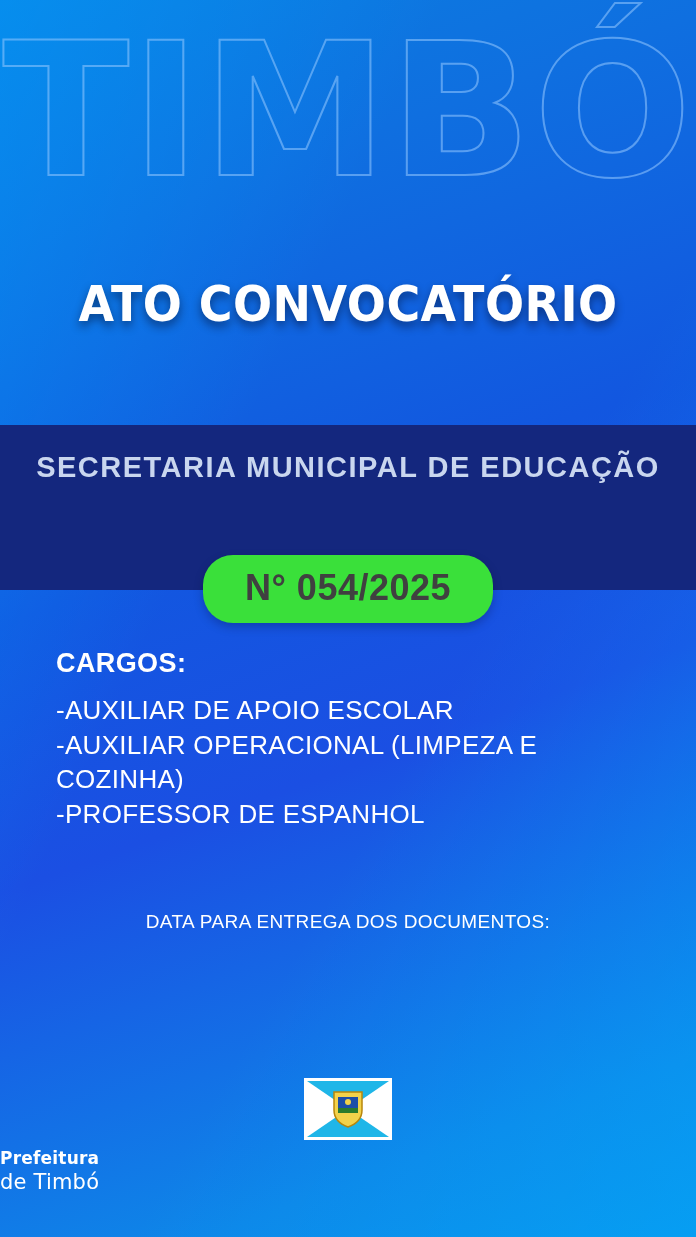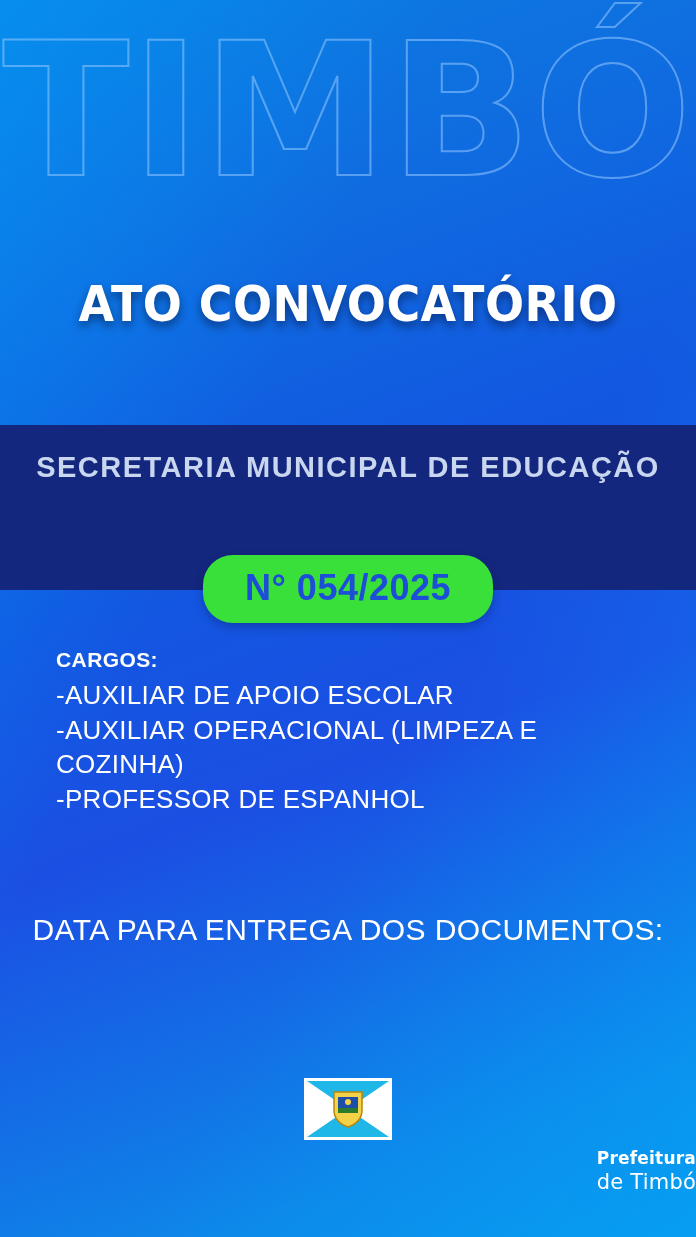--- a/index.html
+++ b/index.html
@@ -99,21 +99,21 @@
     top: 555px;
     left: 0;
     width: 100%;
     text-align: center;
     z-index: 5;
   }
 
   .pill {
     display: inline-block;
     background: #3ae03a;
-    color: #1d4ed8;
+    color: #404040;
     font-family: "Liberation Sans", sans-serif;
     font-weight: 700;
     font-size: 36px;
     letter-spacing: 0.5px;
     padding: 12px 42px 14px;
     border-radius: 30px;
     box-shadow: 0 4px 10px rgba(0,0,40,0.25);
   }
 
   
@@ -122,23 +122,23 @@
     top: 648px;
     left: 56px;
     right: 48px;
     z-index: 4;
     color: #ffffff;
   }
 
   .cargos-label {
     font-family: "Liberation Sans", sans-serif;
     font-weight: 700;
-    font-size: 21px;
+    font-size: 27px;
     letter-spacing: 0.4px;
-    margin-bottom: 6px;
+    margin-bottom: 14px;
   }
 
   .cargo-item {
     font-family: "Liberation Sans", sans-serif;
     font-weight: 400;
     font-size: 26px;
     line-height: 1.33;
     letter-spacing: 0.3px;
     color: #ffffff;
   }
@@ -146,32 +146,32 @@
   .date-block {
     position: absolute;
     top: 908px;
     left: 0;
     width: 100%;
     text-align: center;
     z-index: 4;
     color: #ffffff;
     font-family: "Liberation Sans", sans-serif;
     font-weight: 400;
-    font-size: 30px;
+    font-size: 19px;
     line-height: 1.45;
     letter-spacing: 0.4px;
   }
 
   
   .logo {
     position: absolute;
     bottom: 42px;
     left: 0;
     width: 100%;
-    text-align: right;
+    text-align: left;
     z-index: 4;
   }
 
   .crest {
     width: 88px;
     height: 62px;
     margin: 0 auto 8px;
     display: block;
   }
 

